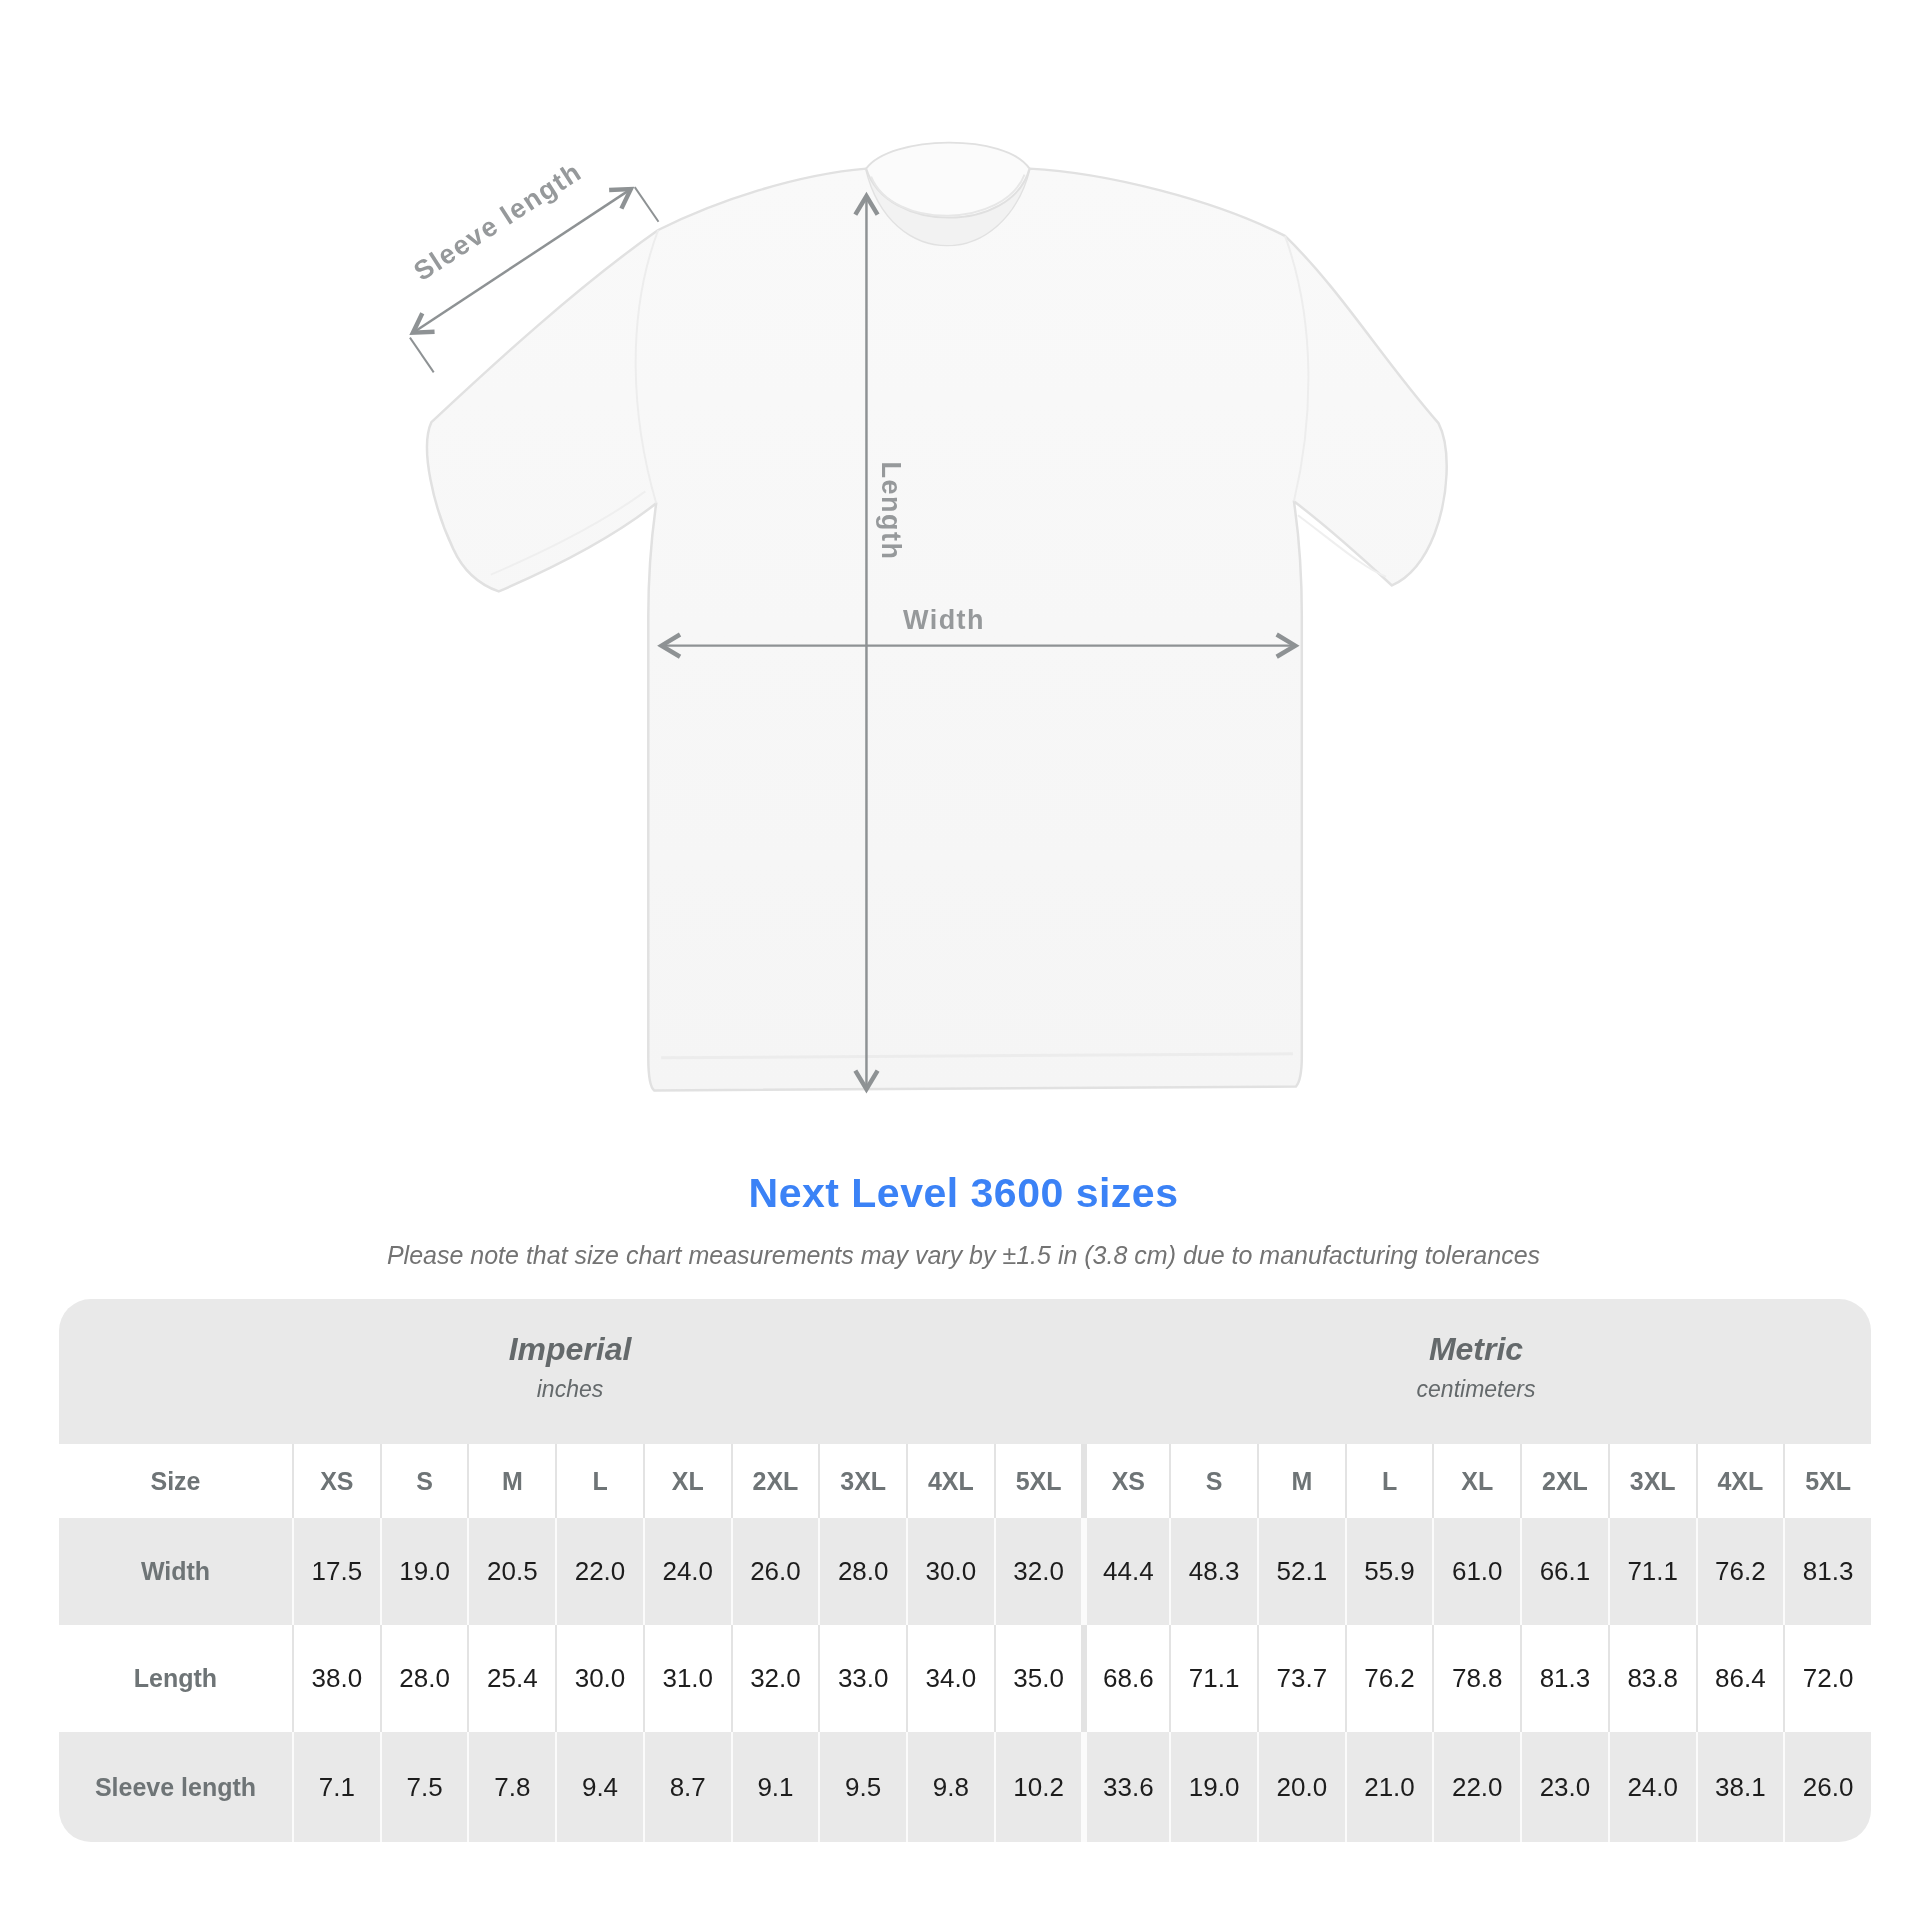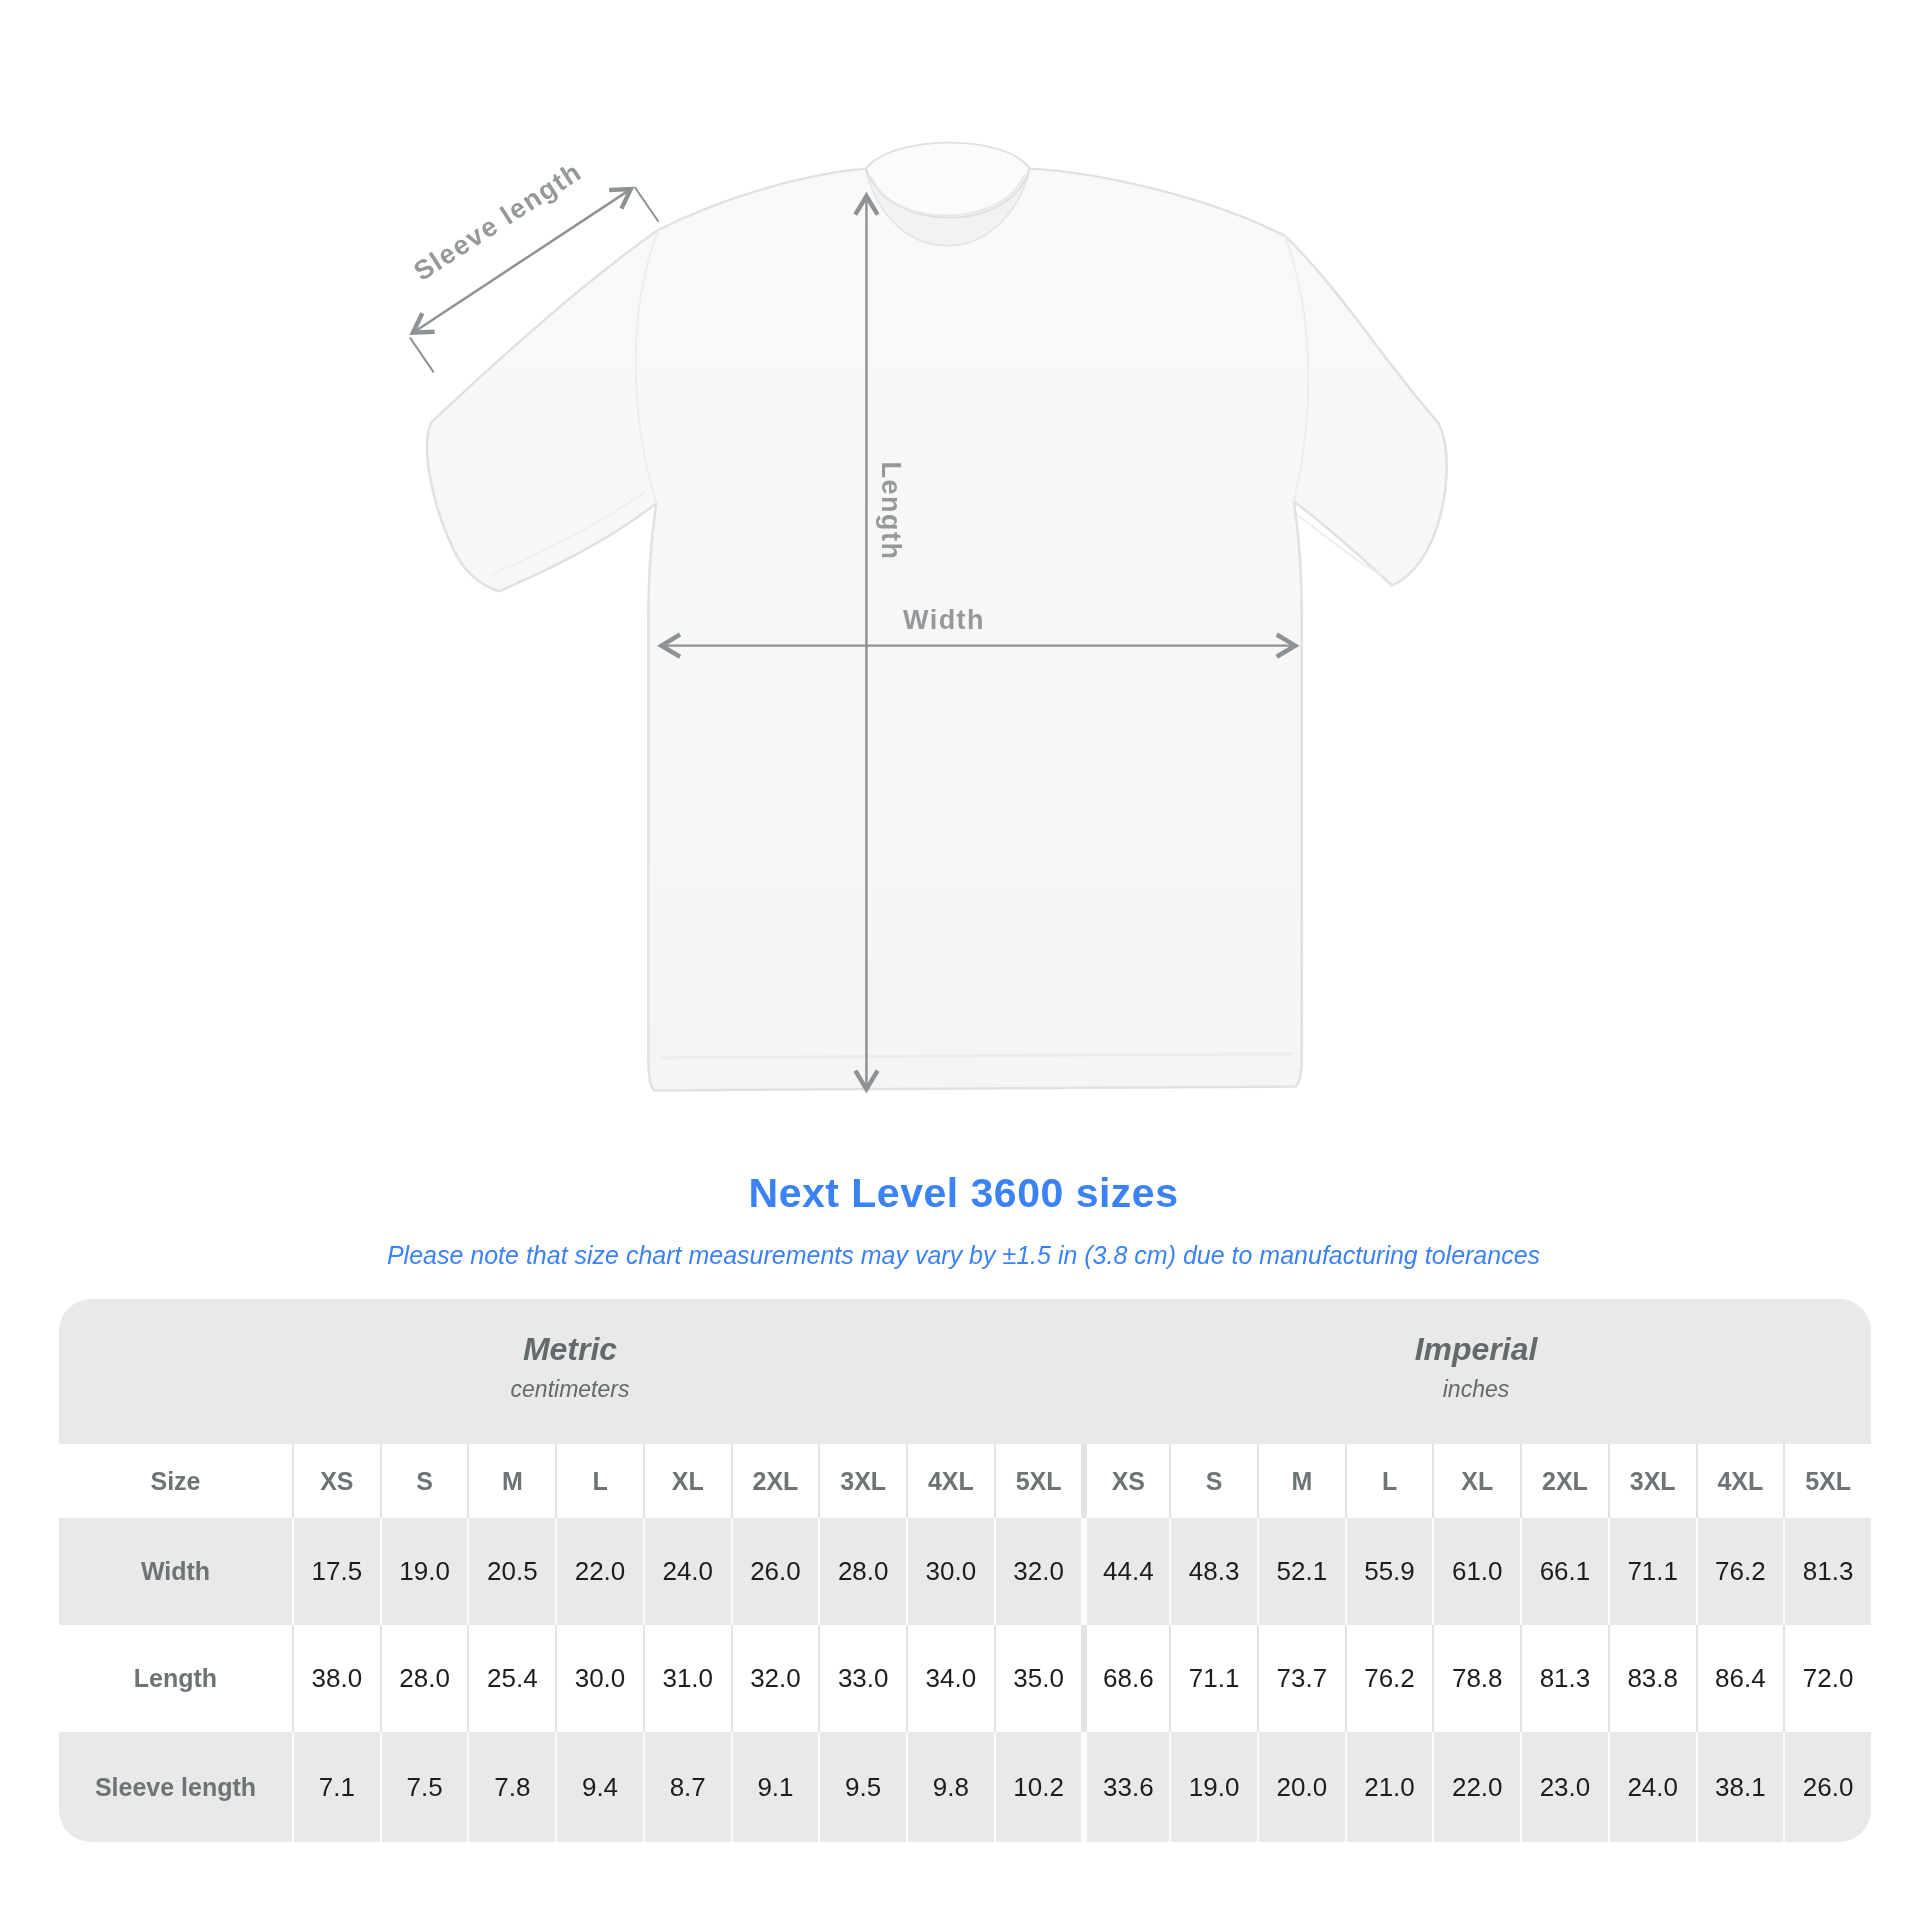--- a/index.html
+++ b/index.html
@@ -12,21 +12,21 @@
 
   .measure-label{position:absolute;color:#96999b;font-weight:bold;font-size:27px;
                  letter-spacing:1.5px;white-space:nowrap;transform:translate(-50%,-50%);}
   .measure-label.rot-sleeve{transform:translate(-50%,-50%) rotate(-33deg);}
   .measure-label.rot-length{transform:translate(-50%,-50%) rotate(90deg);}
 
   
   .chart-title{position:absolute;left:0;right:0;top:1170px;text-align:center;
                font-size:41px;font-weight:bold;color:#3b82f6;letter-spacing:0.5px;}
   .chart-subtitle{position:absolute;left:0;right:0;top:1241px;text-align:center;
-                  font-size:25px;font-style:italic;color:#3b82f6;}
+                  font-size:25px;font-style:italic;color:#737373;}
 
   
   .size-table{position:absolute;left:59px;top:1299px;width:1812px;border-radius:32px;
               overflow:hidden;background:#ffffff;}
   .unit-band{display:grid;grid-template-columns:1022px 790px;height:145px;background:#e9e9e9;}
   .unit-cell{display:flex;flex-direction:column;align-items:center;justify-content:center;
              gap:8px;padding-bottom:10px;color:#64696b;}
   .unit-name{font-size:32px;font-weight:bold;font-style:italic;}
   .unit-sub{font-size:23px;font-style:italic;}
 
@@ -103,26 +103,26 @@
   <div class="measure-label rot-sleeve" style="left:498px;top:222px;">Sleeve length</div>
   <div class="measure-label rot-length" style="left:890px;top:511px;">Length</div>
   <div class="measure-label" style="left:944px;top:620px;">Width</div>
 
   <div class="chart-title">Next Level 3600 sizes</div>
   <div class="chart-subtitle">Please note that size chart measurements may vary by ±1.5 in (3.8 cm) due to manufacturing tolerances</div>
 
   <div class="size-table">
     <div class="unit-band">
       <div class="unit-cell">
+        <div class="unit-name">Imperial</div>
+        <div class="unit-sub">inches</div>
+      </div>
+      <div class="unit-cell">
         <div class="unit-name">Metric</div>
         <div class="unit-sub">centimeters</div>
-      </div>
-      <div class="unit-cell">
-        <div class="unit-name">Imperial</div>
-        <div class="unit-sub">inches</div>
       </div>
     </div>
 
   <div class="t-row header">
         <div class="cell rowlabel">Size</div>
         <div class="cell">XS</div>
         <div class="cell">S</div>
         <div class="cell">M</div>
         <div class="cell">L</div>
         <div class="cell">XL</div>

